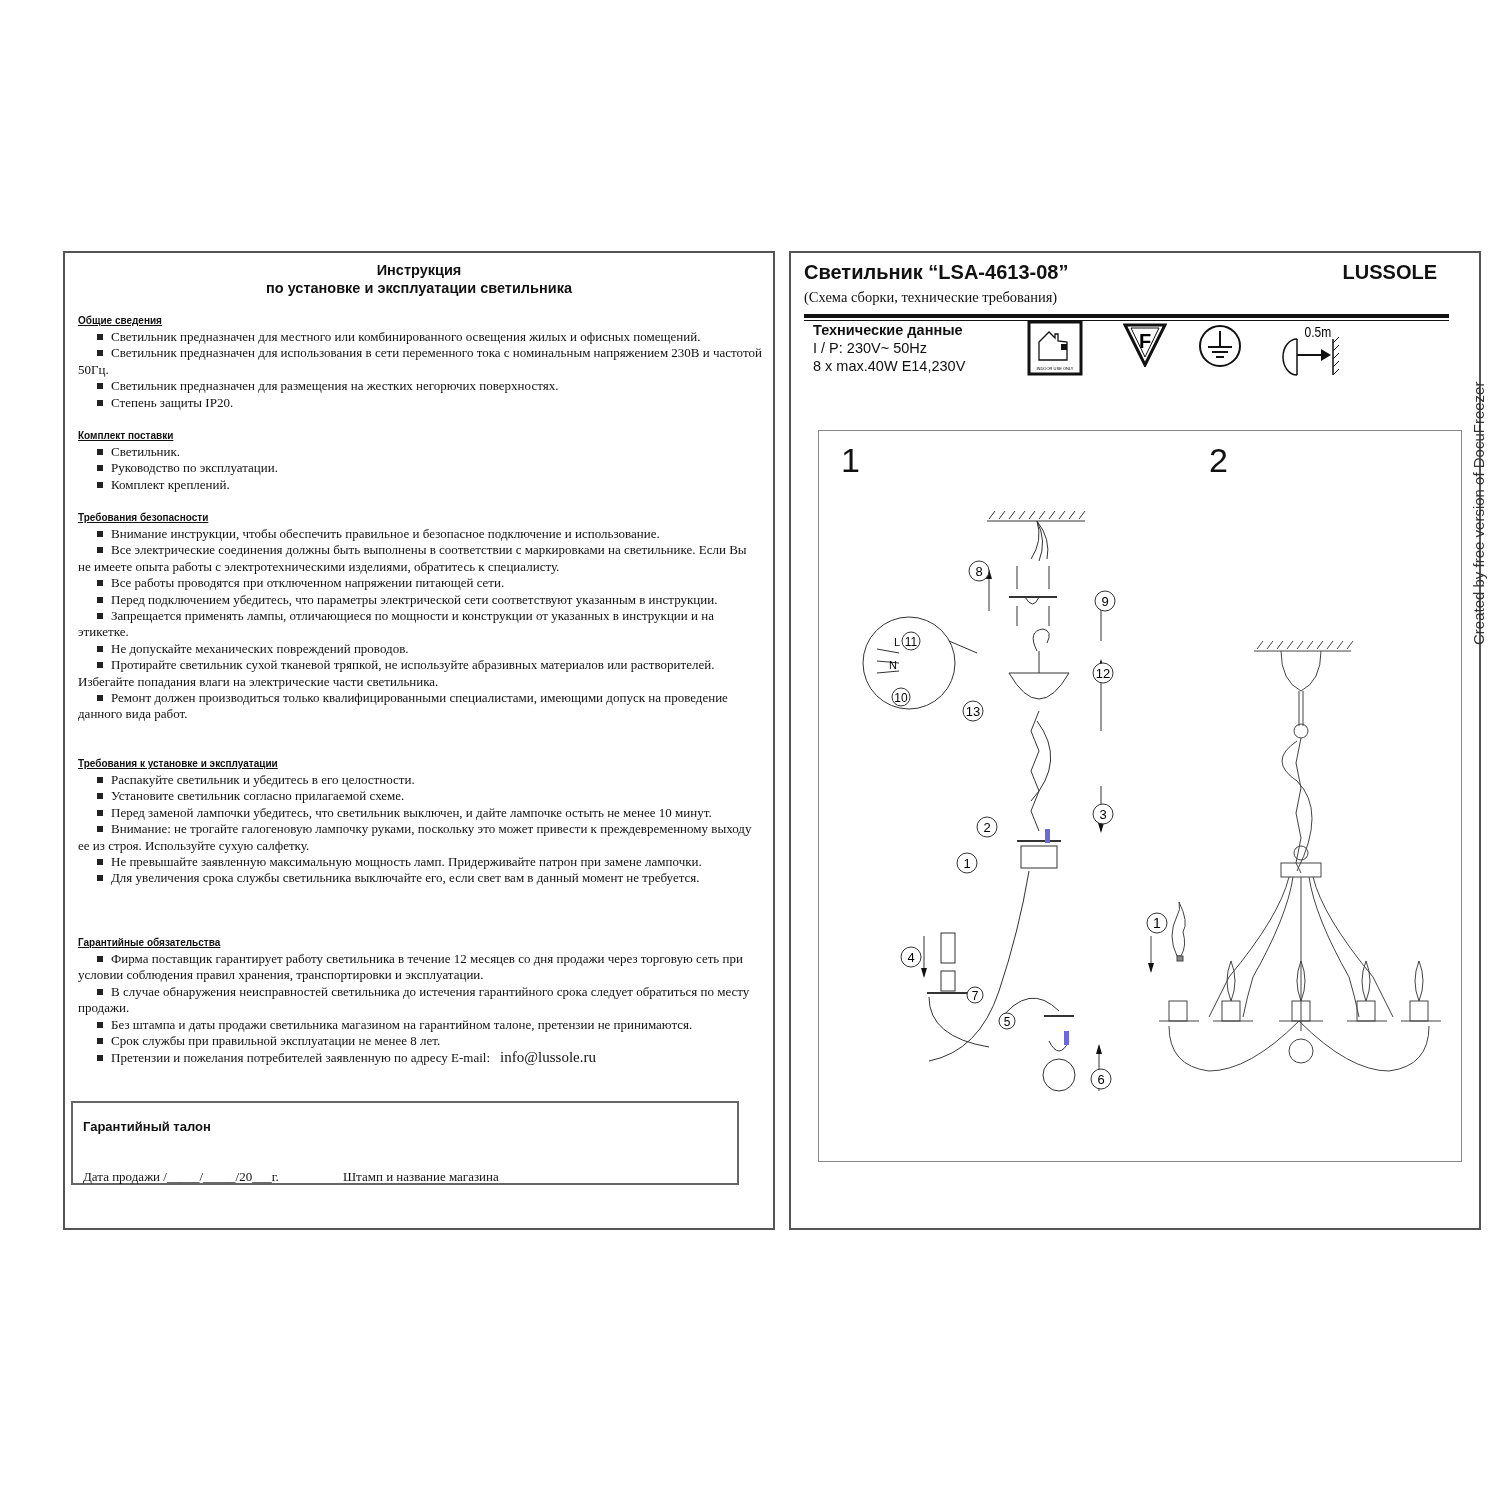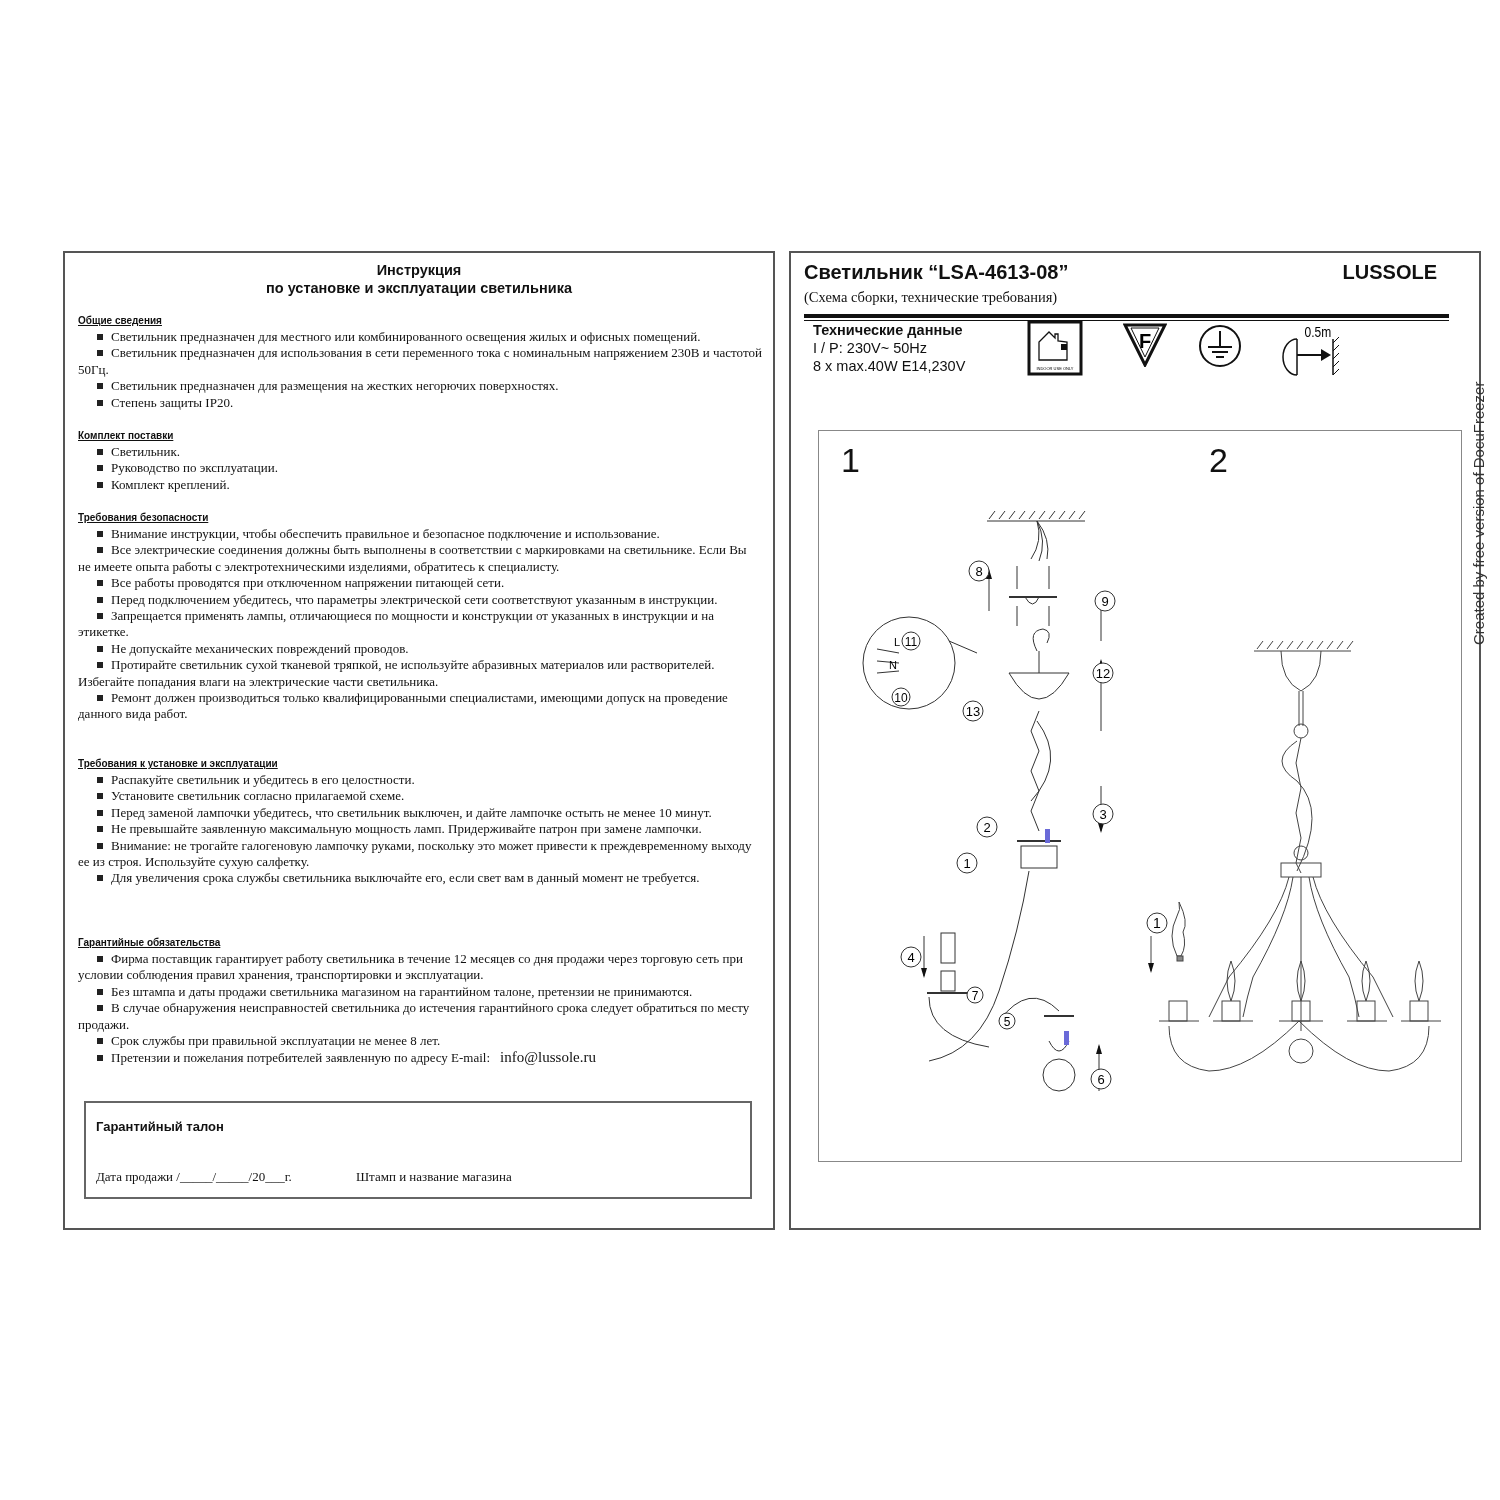--- a/index.html
+++ b/index.html
@@ -7,21 +7,21 @@
   .page{position:absolute;border:2px solid #555;background:#fff;box-sizing:border-box;margin-left:20px;}
   #left{left:43px;top:251px;width:712px;height:979px;}
   #right{left:769px;top:251px;width:692px;height:979px;}
   .title{position:absolute;left:0;width:100%;text-align:center;font-family:"Liberation Sans",sans-serif;font-weight:bold;font-size:14.5px;line-height:18px;}
   .sec{position:absolute;left:13px;width:684px;font-size:13px;line-height:16.4px;}
   .sec h3{margin:0;font-family:"Liberation Sans",sans-serif;font-weight:bold;font-size:10px;text-decoration:underline;line-height:16px;}
   .sec ul{margin:0;padding:0;list-style:none;}
   .sec li{padding-left:0;text-indent:0;}
   .sec li .b{display:inline-block;width:6px;height:6px;background:#222;margin:0 8px 2px 19px;vertical-align:middle;}
   .email{font-size:15px;margin-left:10px;}
-  #talon{position:absolute;left:19px;top:848px;width:668px;height:98px;border:2px solid #666;box-sizing:border-box;}
+  #talon{position:absolute;left:6px;top:848px;width:668px;height:84px;border:2px solid #666;box-sizing:border-box;}
   #talon .t{position:absolute;left:10px;top:16px;font-family:"Liberation Sans",sans-serif;font-weight:bold;font-size:13px;}
   #talon .d{position:absolute;left:10px;top:66px;font-size:13px;}
   #talon .s{position:absolute;left:270px;top:66px;font-size:13px;}
   .rh{position:absolute;font-family:"Liberation Sans",sans-serif;font-weight:bold;}
   #prod{left:13px;top:8px;font-size:20px;}
   #brand{right:42px;top:8px;font-size:20px;}
   #sub{position:absolute;left:13px;top:36px;font-size:14.5px;}
   .rule1{position:absolute;left:13px;top:61px;width:645px;height:4px;background:#111;}
   .rule2{position:absolute;left:13px;top:67px;width:645px;height:1px;background:#111;}
   #tech{position:absolute;left:22px;top:68px;font-family:"Liberation Sans",sans-serif;font-size:14.5px;line-height:18px;}
@@ -71,32 +71,32 @@
       <li><span class="b"></span><span>Ремонт должен производиться только квалифицированными специалистами, имеющими допуск на проведение данного вида работ.</span></li>
     </ul>
   </div>
 
   <div class="sec" style="top:503px;">
     <h3>Требования к установке и эксплуатации</h3>
     <ul>
       <li><span class="b"></span><span>Распакуйте светильник и убедитесь в его целостности.</span></li>
       <li><span class="b"></span><span>Установите светильник согласно прилагаемой схеме.</span></li>
       <li><span class="b"></span><span>Перед заменой лампочки убедитесь, что светильник выключен, и дайте лампочке остыть не менее 10 минут.</span></li>
+      <li><span class="b"></span><span>Внимание: не трогайте галогеновую лампочку руками, поскольку это может привести к преждевременному выходу ее из строя. Используйте сухую салфетку.</span></li>
       <li><span class="b"></span><span>Не превышайте заявленную максимальную мощность ламп. Придерживайте патрон при замене лампочки.</span></li>
-      <li><span class="b"></span><span>Внимание: не трогайте галогеновую лампочку руками, поскольку это может привести к преждевременному выходу ее из строя. Используйте сухую салфетку.</span></li>
       <li><span class="b"></span><span>Для увеличения срока службы светильника выключайте его, если свет вам в данный момент не требуется.</span></li>
     </ul>
   </div>
 
   <div class="sec" style="top:682px;">
     <h3>Гарантийные обязательства</h3>
     <ul>
       <li><span class="b"></span><span>Фирма поставщик гарантирует работу светильника в течение 12 месяцев со дня продажи через торговую сеть при условии соблюдения правил хранения, транспортировки и эксплуатации.</span></li>
+      <li><span class="b"></span><span>В случае обнаружения неисправностей светильника до истечения гарантийного срока следует обратиться по месту продажи.</span></li>
       <li><span class="b"></span><span>Без штампа и даты продажи светильника магазином на гарантийном талоне, претензии не принимаются.</span></li>
-      <li><span class="b"></span><span>В случае обнаружения неисправностей светильника до истечения гарантийного срока следует обратиться по месту продажи.</span></li>
       <li><span class="b"></span><span>Срок службы при правильной эксплуатации не менее 8 лет.</span></li>
       <li><span class="b"></span><span>Претензии и пожелания потребителей заявленную по адресу E-mail:</span><span class="email">info@lussole.ru</span></li>
     </ul>
   </div>
 
   <div id="talon">
     <div class="t">Гарантийный талон</div>
     <div class="d">Дата продажи   /_____/_____/20___г.</div>
     <div class="s">Штамп и название магазина</div>
   </div>

